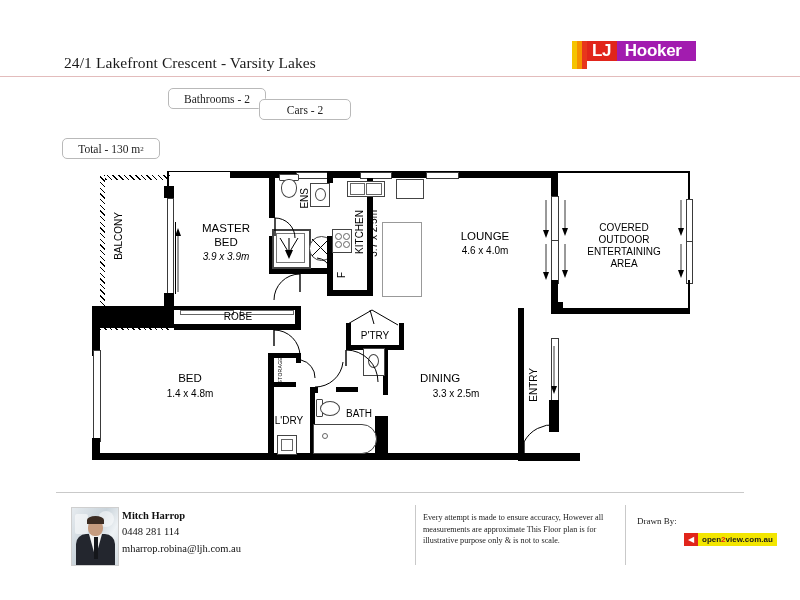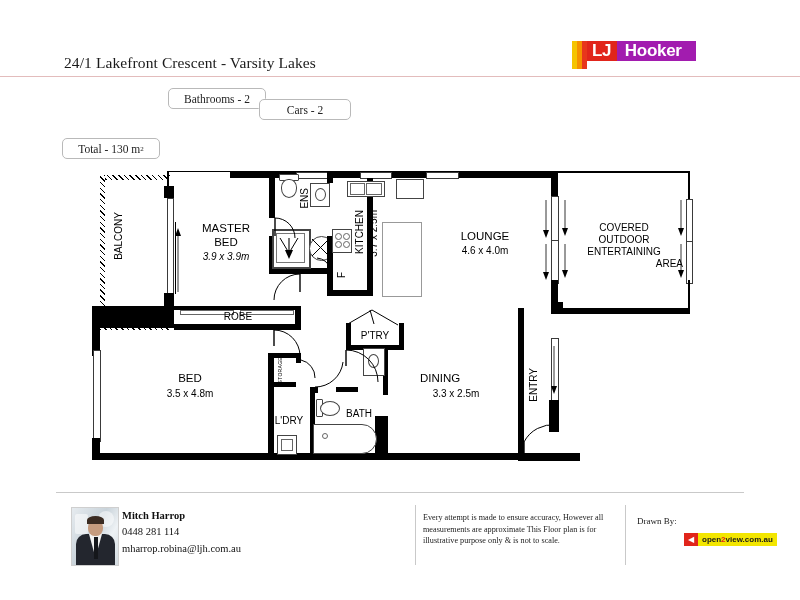--- a/index.html
+++ b/index.html
@@ -209,31 +209,31 @@
     <div class="thin" style="left:688px;top:21px;width:2px;height:28px;"></div>
     <div class="glass" style="left:686px;top:49px;width:5px;height:42px;"></div>
     <div class="glass" style="left:686px;top:91px;width:5px;height:41px;"></div>
     <div class="thin" style="left:688px;top:130px;width:2px;height:30px;"></div>
     <div class="wall" style="left:558px;top:158px;width:132px;height:6px;"></div>
     <div class="wall" style="left:551px;top:152px;width:12px;height:12px;"></div>
 
     <div class="room-label rl-sm" style="left:565px;top:72px;width:118px;">COVERED</div>
     <div class="room-label rl-sm" style="left:565px;top:84px;width:118px;">OUTDOOR</div>
     <div class="room-label rl-sm" style="left:565px;top:96px;width:118px;">ENTERTAINING</div>
-    <div class="room-label rl-sm" style="left:565px;top:108px;width:118px;text-align:right;">AREA</div>
+    <div class="room-label rl-sm" style="left:565px;top:108px;width:118px;">AREA</div>
 
     <div class="wall" style="left:174px;top:156px;width:126px;height:4px;"></div>
     <div class="fx-thin" style="left:180px;top:160px;width:52px;height:3px;"></div>
     <div class="fx-thin" style="left:240px;top:160px;width:52px;height:3px;"></div>
     <div class="wall" style="left:174px;top:174px;width:126px;height:6px;"></div>
     <div class="wall" style="left:295px;top:156px;width:6px;height:24px;"></div>
     <div class="room-label rl-mid" style="left:200px;top:161px;width:76px;">ROBE</div>
 
     <div class="room-label rl-big" style="left:143px;top:222px;width:94px;">BED</div>
-    <div class="room-label rl-mid" style="left:141px;top:238px;width:98px;">3.5 x 4.8m</div>
+    <div class="room-label rl-mid" style="left:141px;top:238px;width:98px;">1.4 x 4.8m</div>
     <div class="wall" style="left:268px;top:203px;width:6px;height:107px;"></div>
 
     <div class="wall" style="left:268px;top:203px;width:32px;height:5px;"></div>
     <div class="wall" style="left:268px;top:232px;width:28px;height:5px;"></div>
     <div class="room-label rl-xs vert" style="left:278px;top:207px;">STORAGE</div>
     <div class="wall" style="left:296px;top:203px;width:5px;height:10px;"></div>
 
     <div class="room-label rl-mid" style="left:265px;top:265px;width:48px;">L'DRY</div>
     <div class="fixture" style="left:277px;top:285px;width:18px;height:18px;"></div>
     <div class="fx-thin" style="left:281px;top:289px;width:10px;height:10px;"></div>

